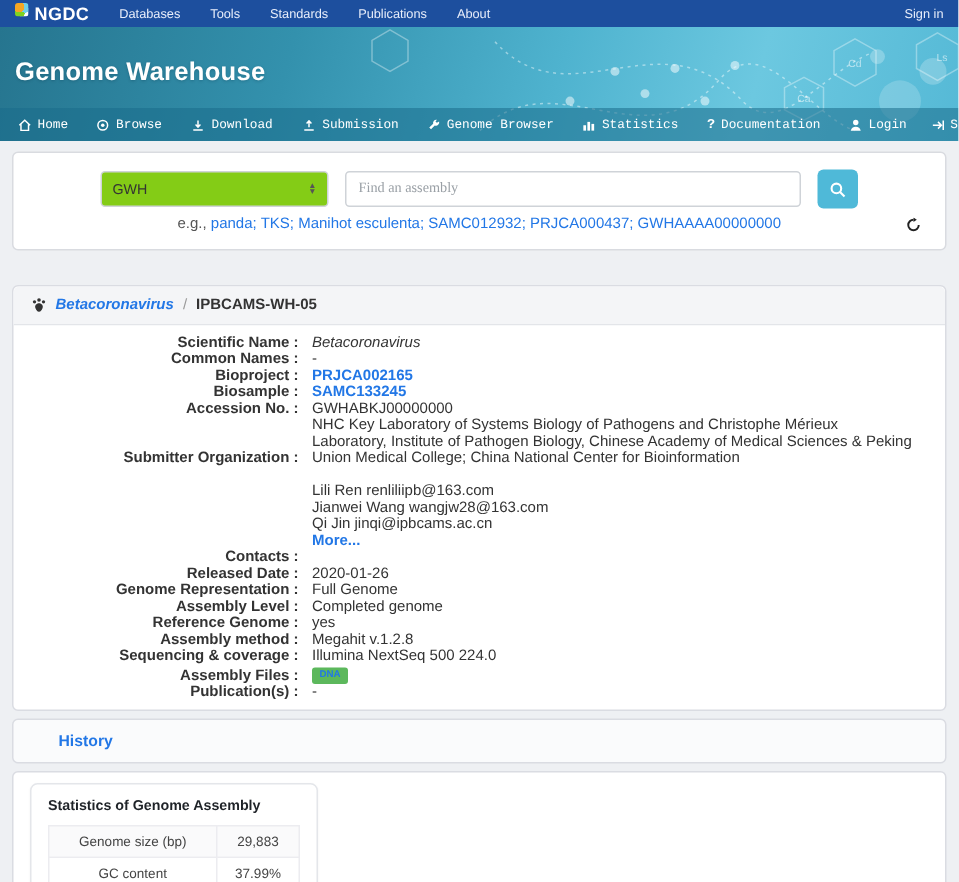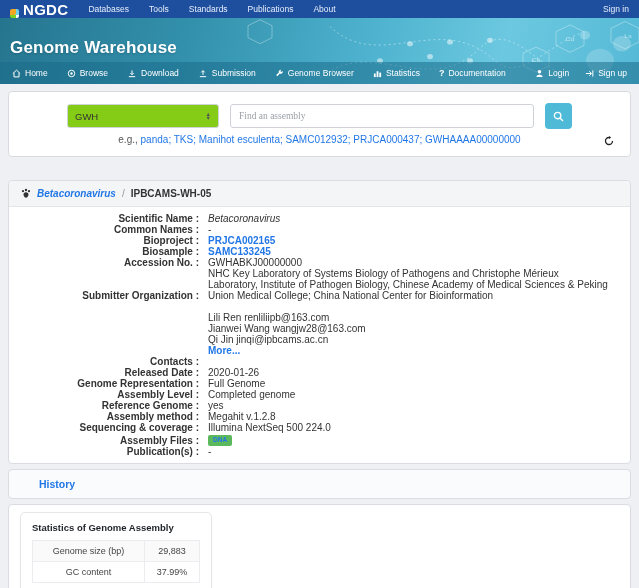--- a/index.html
+++ b/index.html
@@ -11,52 +11,52 @@
     color: #333;
   }
   a { text-decoration: none; cursor: pointer; }
 
   
   .topbar {
     height: 18px; background: #1d4f9e; color: #fff;
     display: flex; align-items: center; padding: 0 10px; gap: 20px;
     font-size: 8.5px;
   }
-  .brand { display: flex; align-items: flex-end; gap: 4px; font-size: 15px; font-weight: bold; letter-spacing: .3px; }
+  .brand { display: flex; align-items: flex-start; gap: 4px; font-size: 12px; font-weight: bold; letter-spacing: .3px; }
   .brand-dot {
     width: 9px; height: 9px; border-radius: 2px;
     background:
       radial-gradient(circle at 30% 30%, #f5a623 0 40%, transparent 41%),
       radial-gradient(circle at 75% 30%, #6fd0e8 0 40%, transparent 41%),
       radial-gradient(circle at 30% 75%, #7ed321 0 40%, transparent 41%),
       radial-gradient(circle at 75% 75%, #ffffff 0 40%, transparent 41%),
       #1d4f9e;
   }
   .topbar .menu-item { color: #e8eefb; }
   .topbar .spacer { flex: 1; }
 
   
   .banner-wrap {
-    position: relative; height: 66px; overflow: hidden;
+    position: relative; height: 76px; overflow: hidden;
     background: linear-gradient(105deg, #26758f 0%, #3391ad 30%, #4fb3cf 58%, #6cc8e0 78%, #55b9d6 100%);
     text-align: center;
   }
   .banner-decor { position: absolute; inset: 0; width: 100%; height: 100%; }
   .banner-title {
     position: absolute; left: 10px; top: 20px;
     color: #fff; font-size: 17px; font-weight: bold; letter-spacing: .2px;
     text-shadow: 0 1px 2px rgba(0,40,60,.25);
   }
   .navbar {
     position: absolute; left: 0; right: 0; bottom: 0; height: 22px;
     background: rgba(25,108,138,.55);
     display: flex; align-items: center; gap: 19px; padding: 0 12px;
     font-size: 8.5px; color: #fff;
   }
-  .nav-item { display: flex; align-items: center; gap: 4px; white-space: nowrap; }
+  .nav-item { display: flex; align-items: center; gap: 4px; white-space: nowrap; font-family: Liberation Mono, monospace; }
   .nav-item svg { display: block; }
   .nav-right { margin-left: auto; display: flex; gap: 16px; }
   .qmark { font-weight: bold; font-size: 9px; }
 
   
   .page { padding: 7px 8px 0; }
 
   
   .search-card {
     background: #fff; border: 1px solid #d9dbe0; border-radius: 4px;

